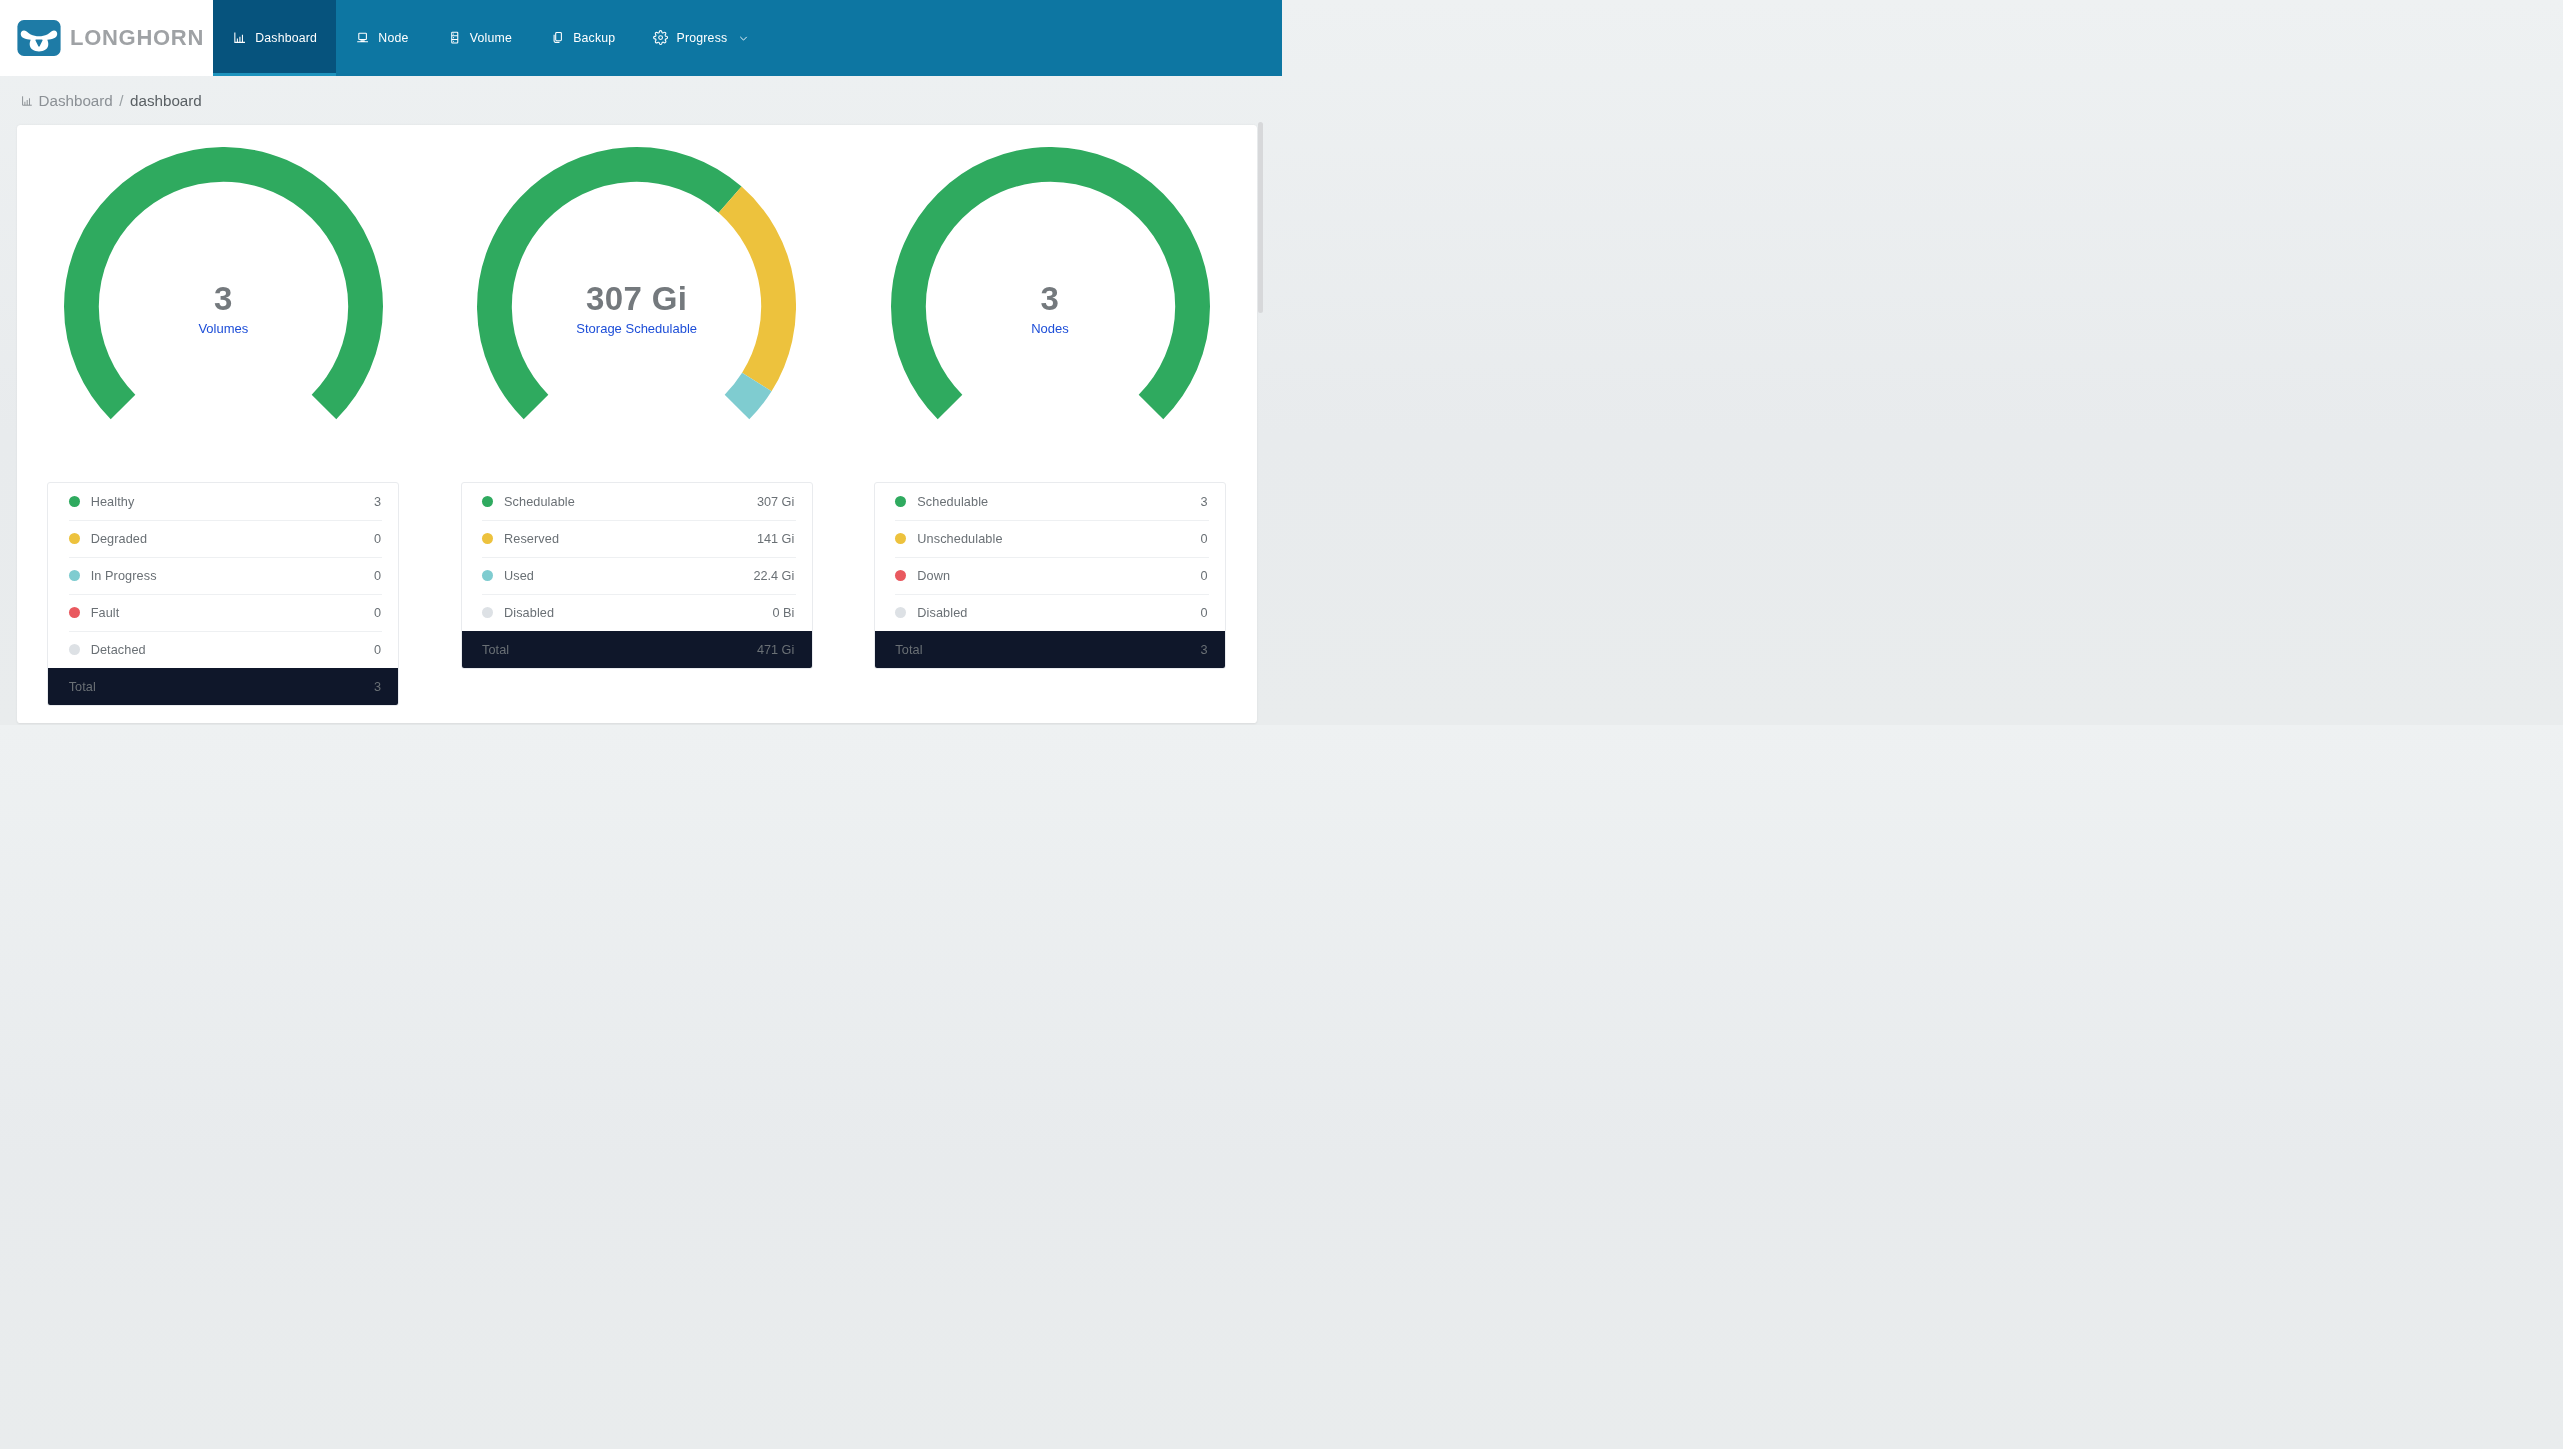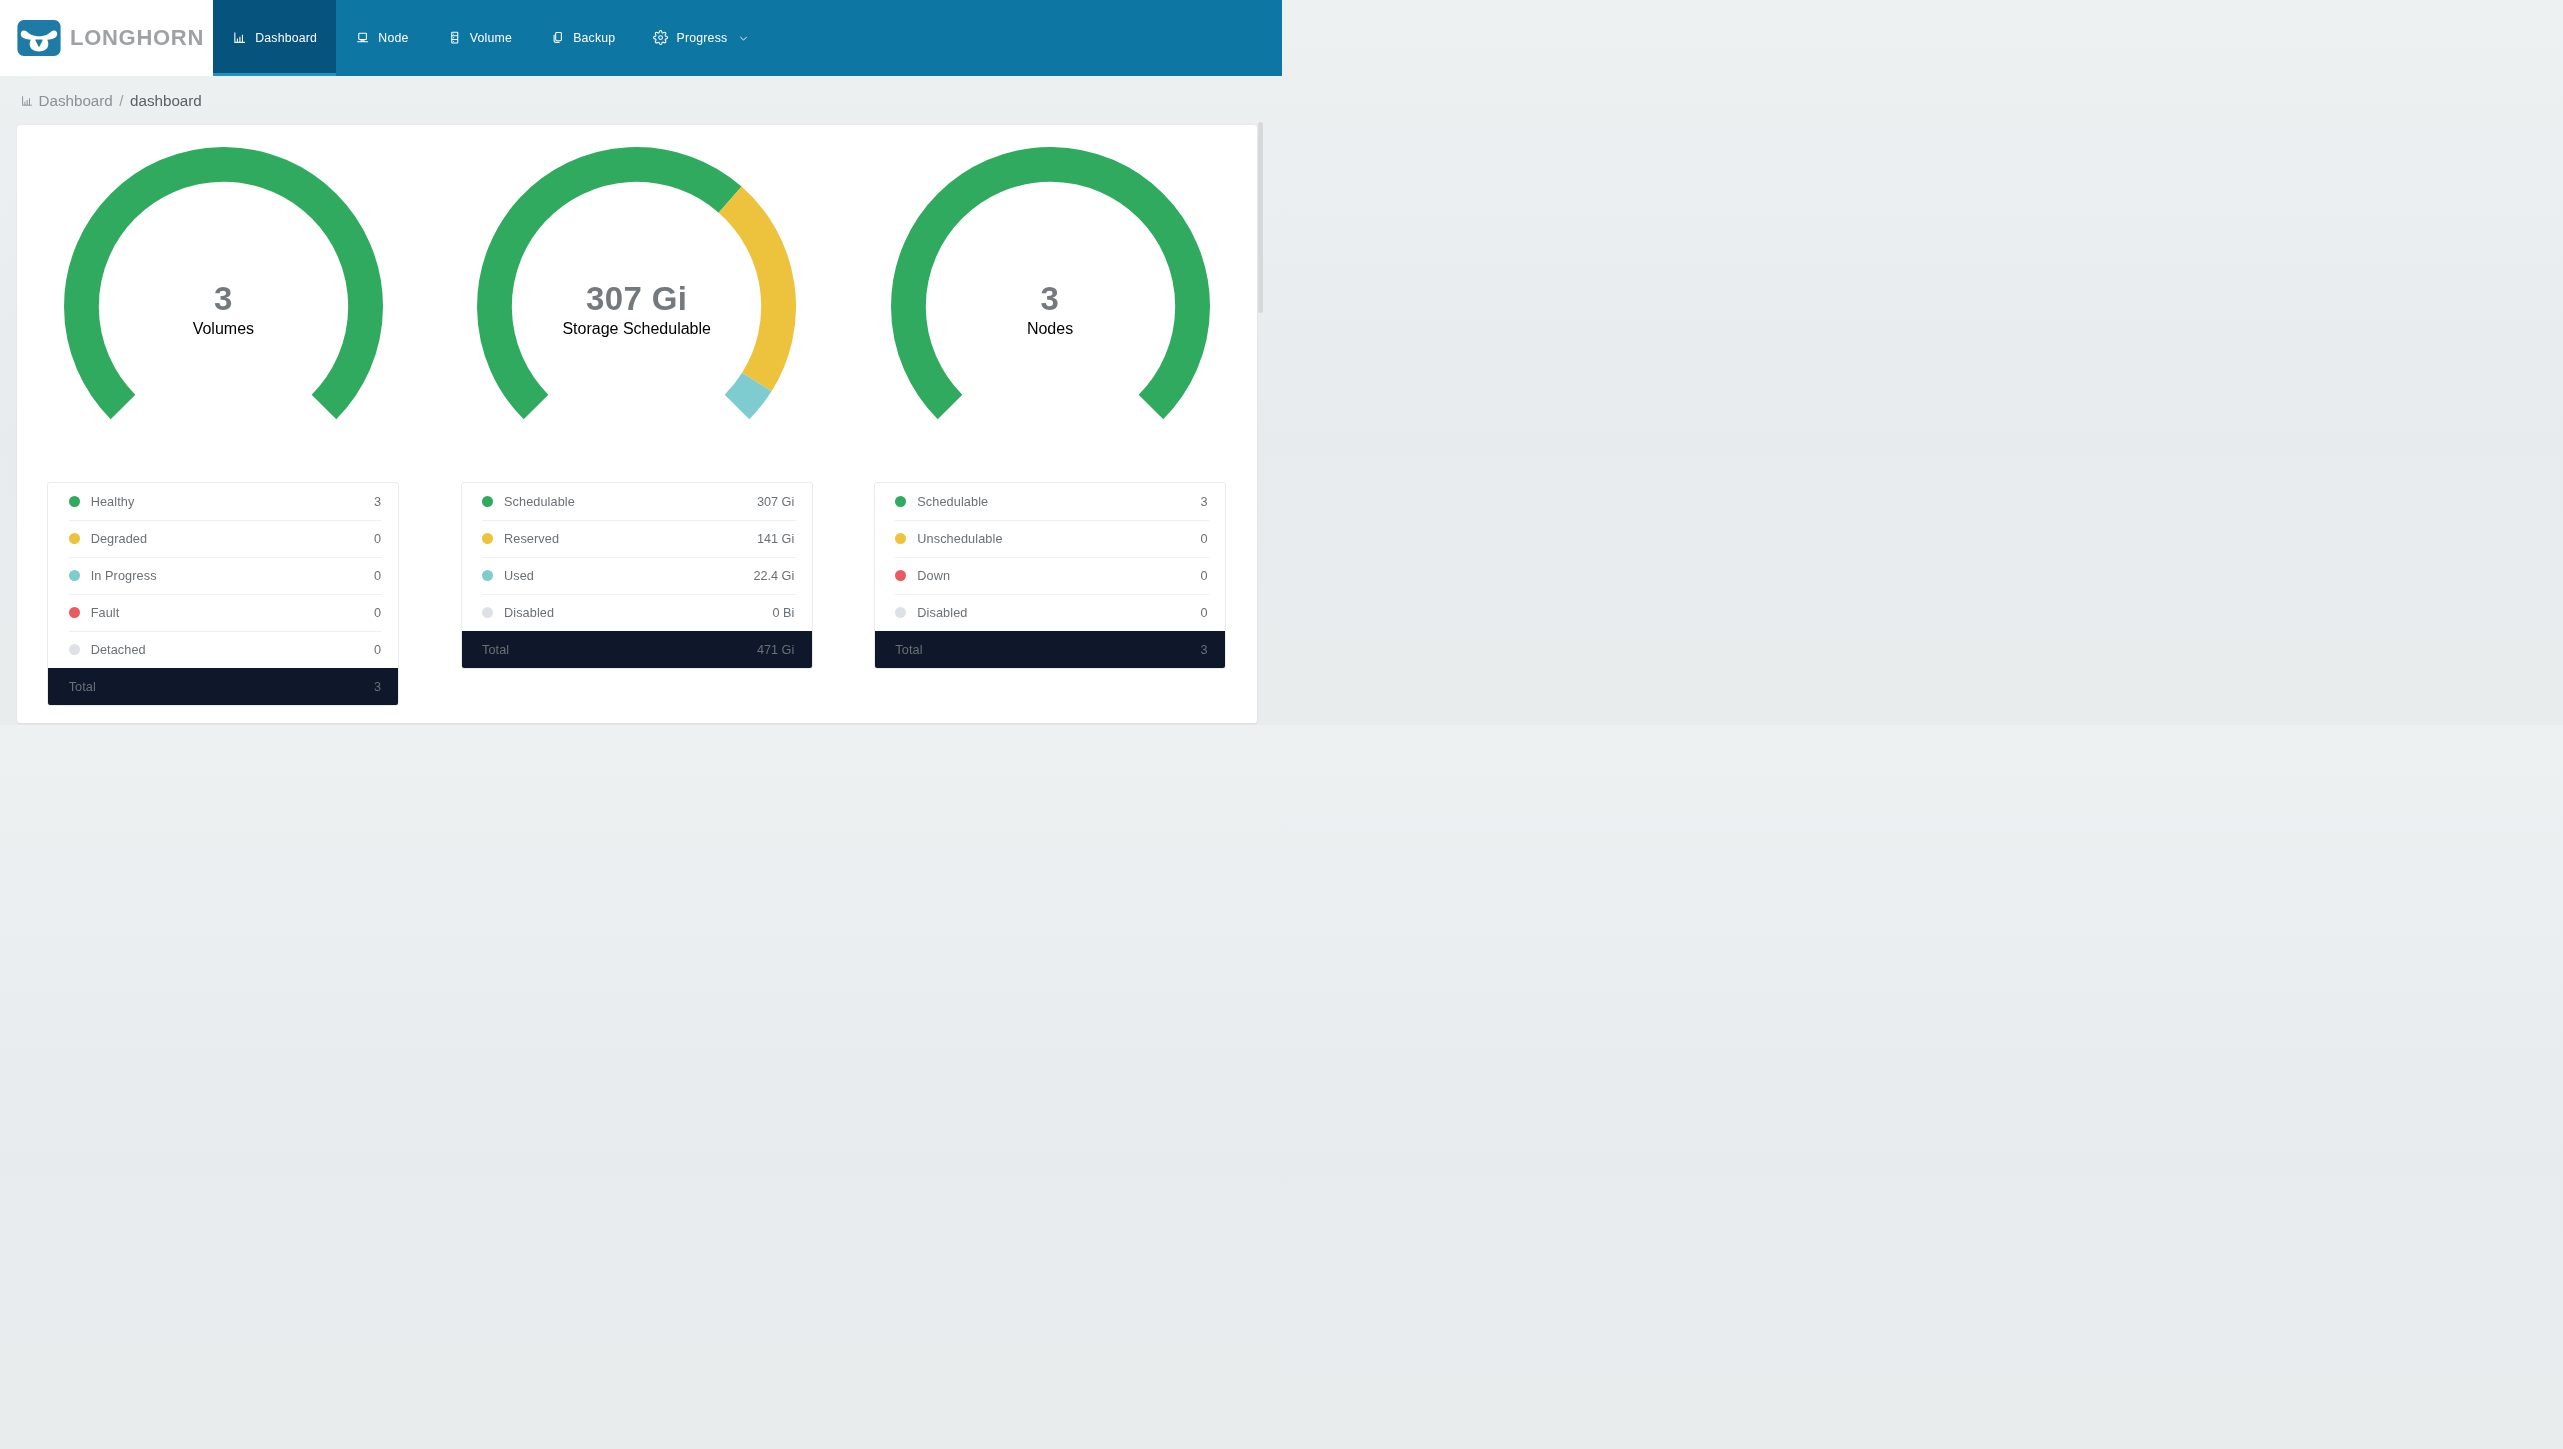--- a/index.html
+++ b/index.html
@@ -56,21 +56,21 @@
   .gauge-wrap { position:relative; width:319px; height:319px; flex:none; }
   .gauge-center {
     position:absolute; inset:0; display:flex; flex-direction:column;
     align-items:center; justify-content:center; transform:translateY(2.2px);
     pointer-events:none;
   }
   .gauge-value {
     font-size:33px; line-height:38px; font-weight:bold; color:#74797d;
     letter-spacing:0.4px;
   }
-  .gauge-label { font-size:16px; line-height:14.5px; margin-top:4.4px; color:#000000; }
+  .gauge-label { font-size:13px; line-height:14.5px; margin-top:4.4px; color:#1d4ed8; }
 
   
   .legend {
     width:352px; margin-top:16px; border:0.7px solid #e9ebee; border-radius:3px;
     background:#ffffff; overflow:hidden;
   }
   .legend-row {
     position:relative; height:37px; display:flex; align-items:center;
     padding:0 17.4px 0 20.3px; font-size:12.7px; color:#6a7075;
   }

